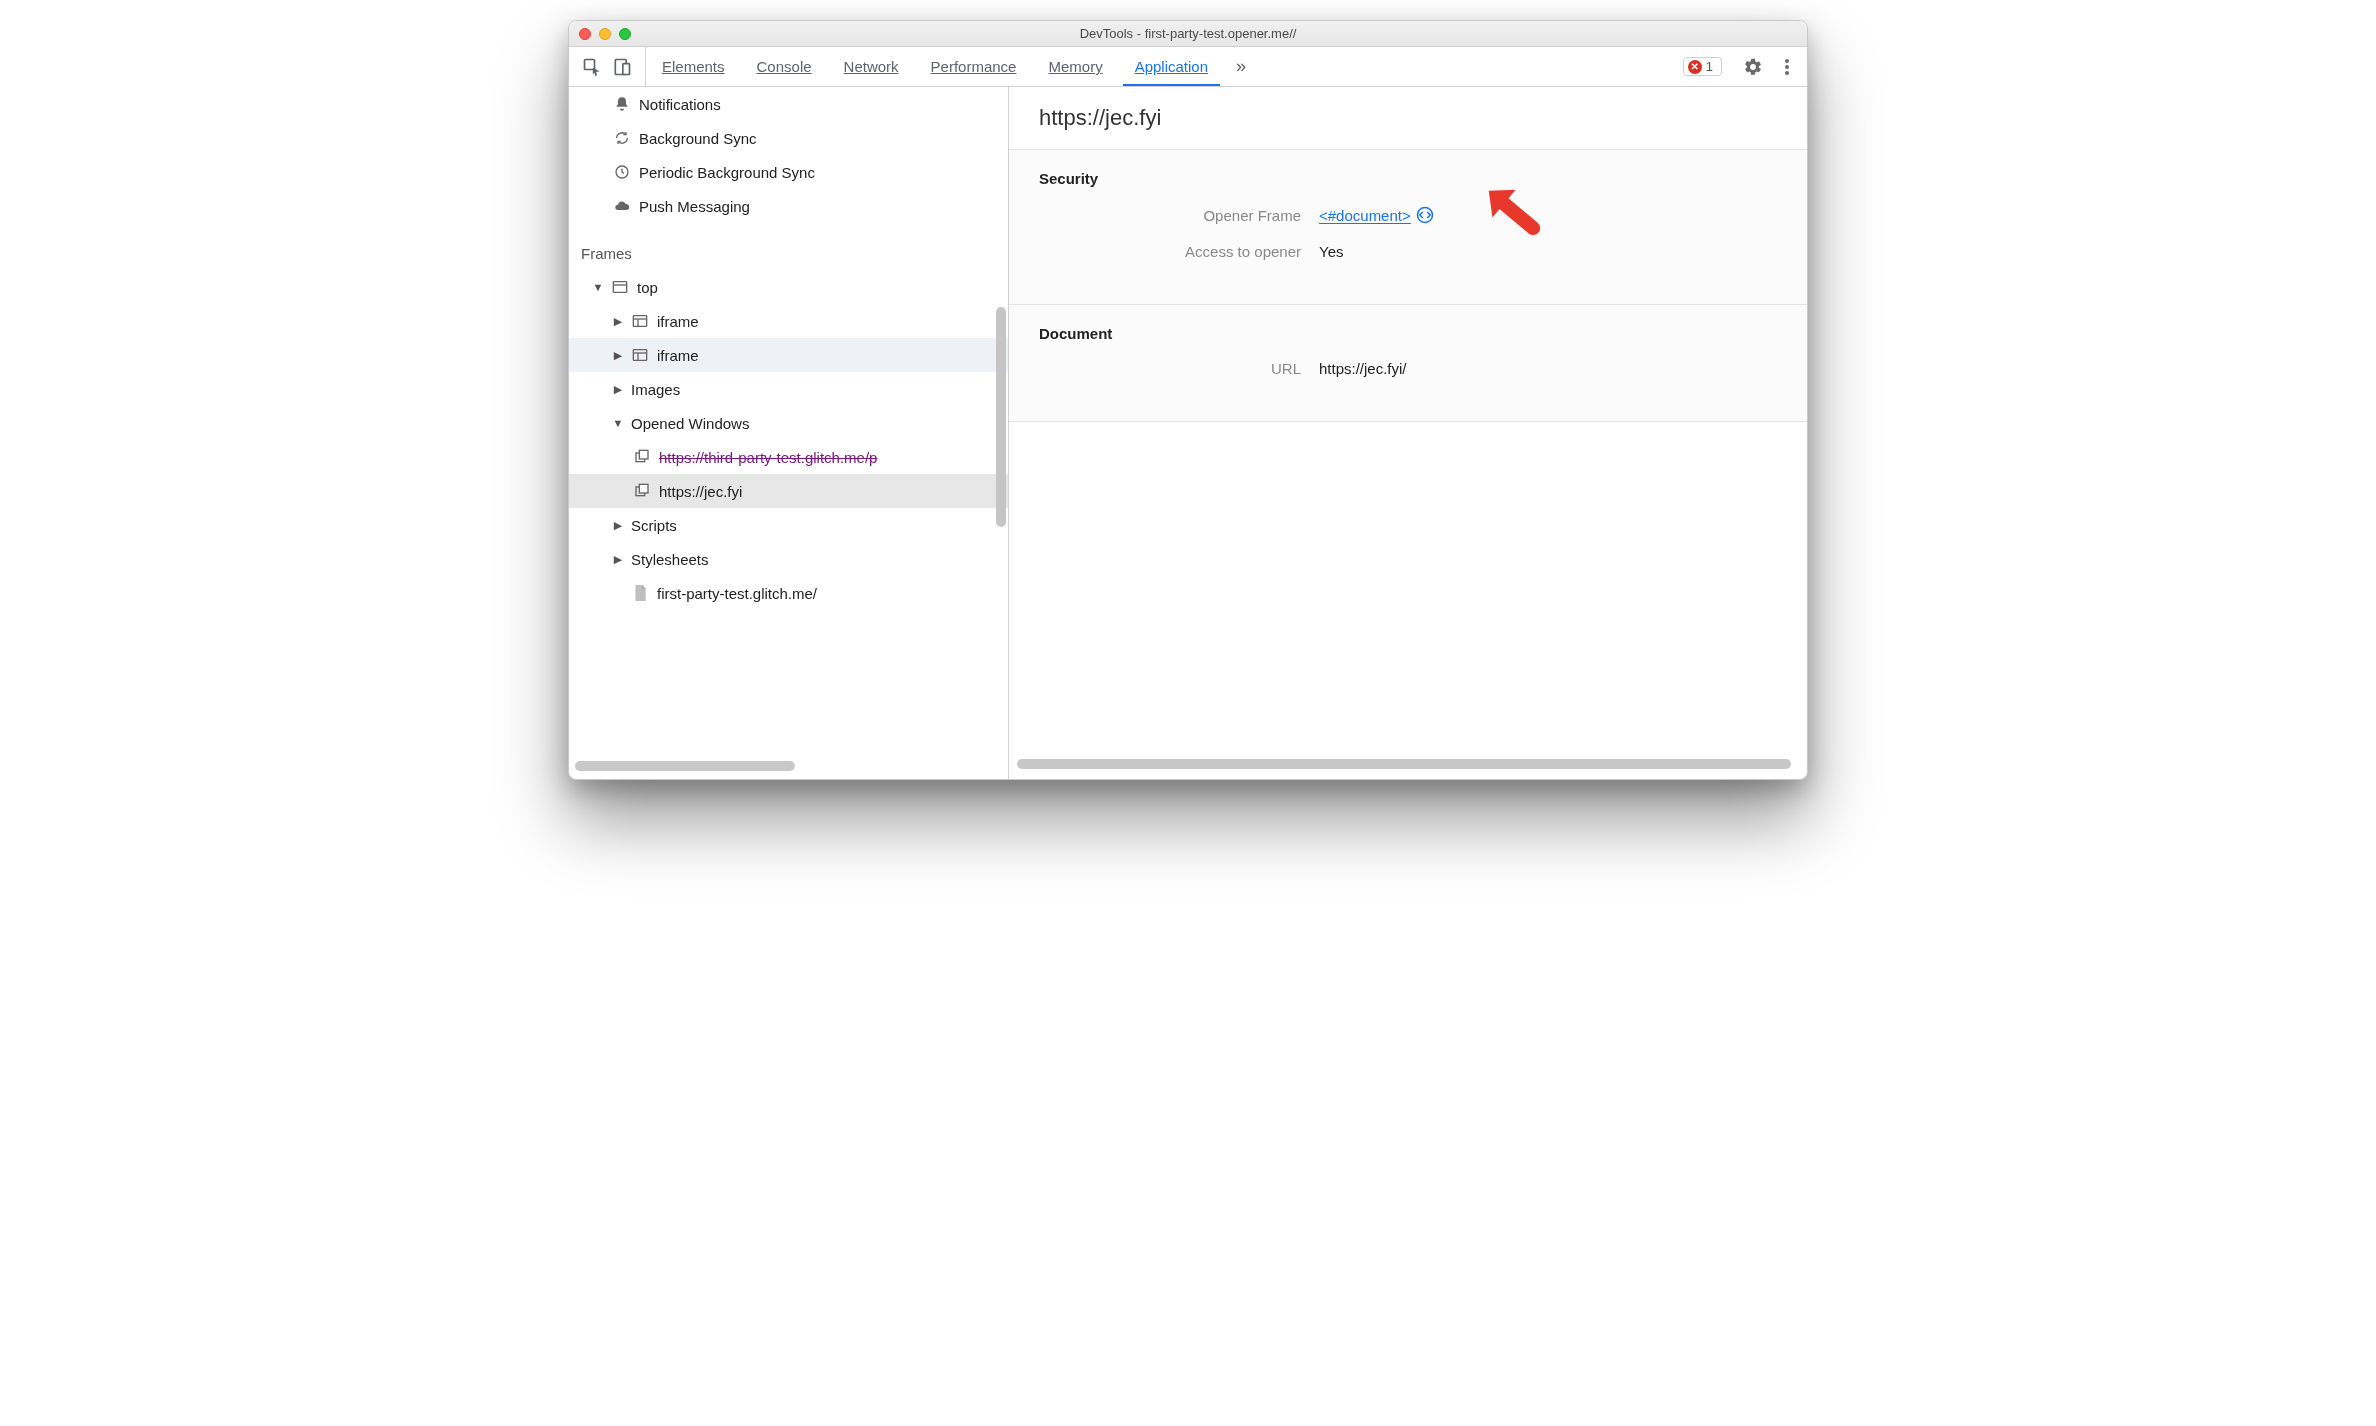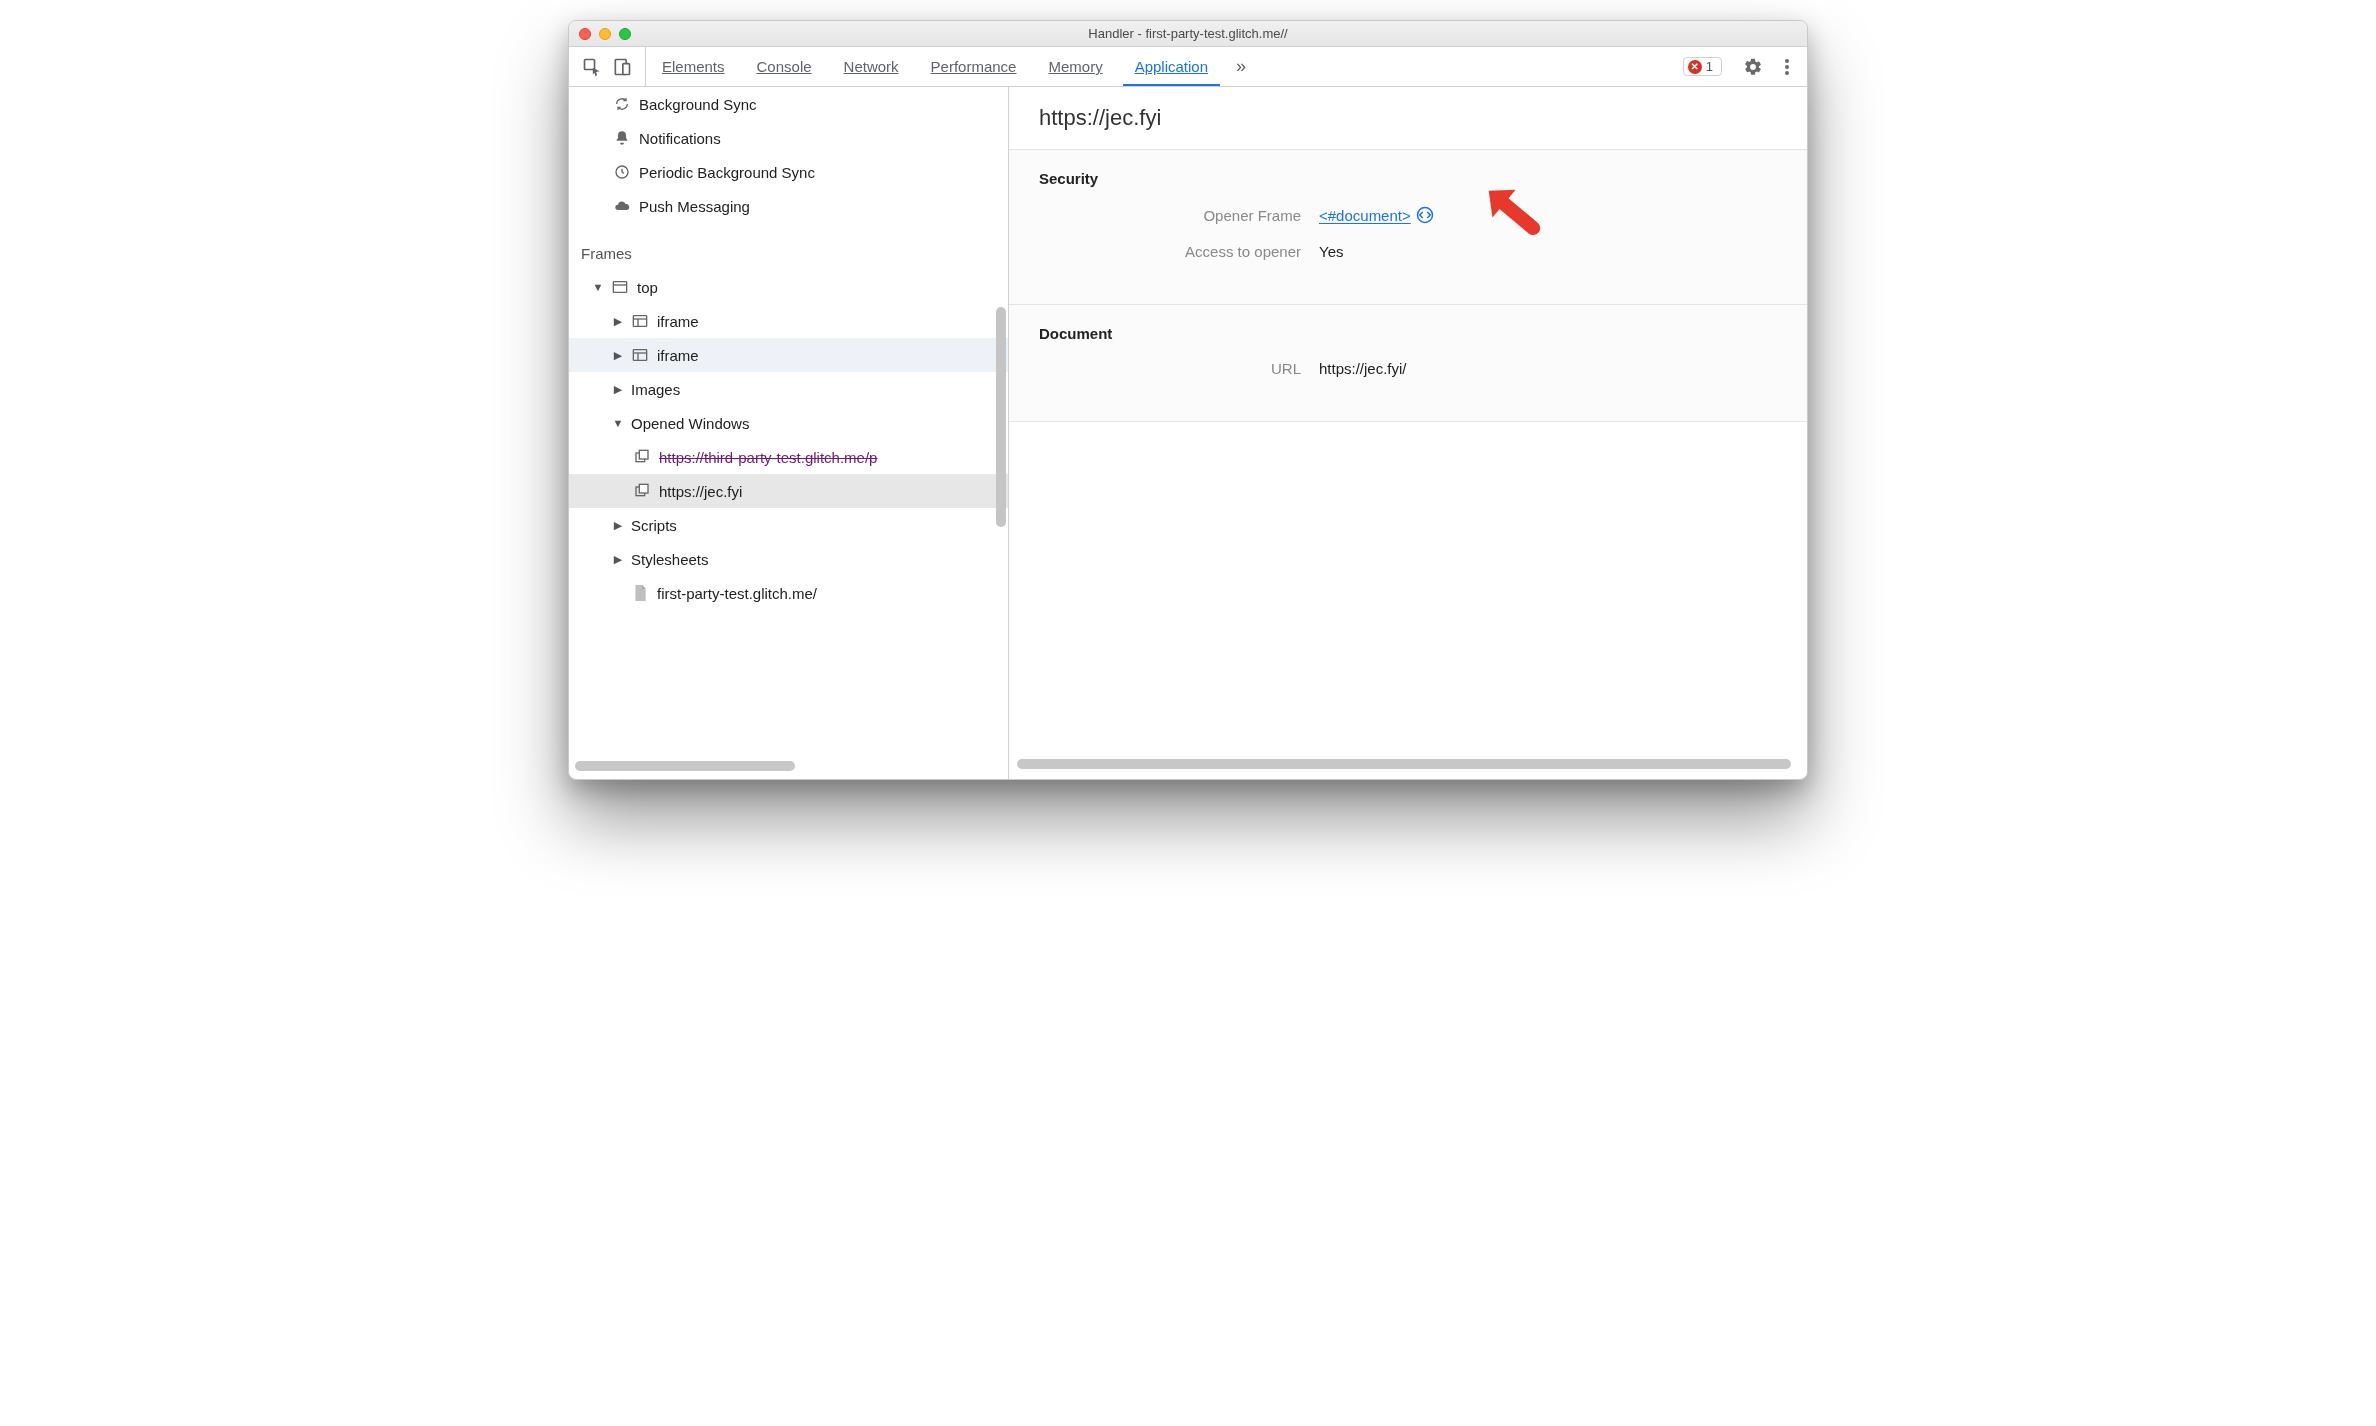--- a/index.html
+++ b/index.html
@@ -297,21 +297,21 @@
 
 <div class="stage">
   <div class="window">
 
     <div class="titlebar">
       <div class="traffic-lights">
         <div class="dot red"></div>
         <div class="dot yellow"></div>
         <div class="dot green"></div>
       </div>
-      <div class="title-text">Handler - first-party-test.glitch.me//</div>
+      <div class="title-text">DevTools - first-party-test.opener.me//</div>
     </div>
 
     <div class="toolbar">
       <div class="left-icons">
         <div class="tool-icon">
           <svg width="20" height="20" viewBox="0 0 24 24" fill="none" stroke="#5f6368" stroke-width="2">
             <rect x="3" y="3" width="12" height="12" rx="1"></rect>
             <path d="M13 13 L21 17 L17 18 L18 22 L16 23 L15 19 L13 21 Z" fill="#5f6368" stroke="none"></path>
           </svg>
         </div>
@@ -354,34 +354,34 @@
       </div>
     </div>
 
     <div class="body">
 
       <div class="sidebar">
         <div class="sidebar-inner">
 
           <div class="sb-row indent-1">
             <span class="ico">
+              <svg width="16" height="16" viewBox="0 0 24 24" fill="#666">
+                  <path d="M12 2a6 6 0 0 0-6 6v4l-2 3v1h16v-1l-2-3V8a6 6 0 0 0-6-6Zm0 20a3 3 0 0 0 3-3H9a3 3 0 0 0 3 3Z"></path>
+                </svg>
+            </span>
+            <span>Notifications</span>
+          </div>
+          <div class="sb-row indent-1">
+            <span class="ico">
               <svg width="16" height="16" viewBox="0 0 24 24" fill="none" stroke="#666" stroke-width="2">
                   <path d="M4 12a8 8 0 0 1 14-5M20 12a8 8 0 0 1-14 5"></path>
                   <path d="M18 3v4h-4M6 21v-4h4"></path>
                 </svg>
             </span>
             <span>Background Sync</span>
-          </div>
-          <div class="sb-row indent-1">
-            <span class="ico">
-              <svg width="16" height="16" viewBox="0 0 24 24" fill="#666">
-                  <path d="M12 2a6 6 0 0 0-6 6v4l-2 3v1h16v-1l-2-3V8a6 6 0 0 0-6-6Zm0 20a3 3 0 0 0 3-3H9a3 3 0 0 0 3 3Z"></path>
-                </svg>
-            </span>
-            <span>Notifications</span>
           </div>
           <div class="sb-row indent-1">
             <span class="ico">
               <svg width="16" height="16" viewBox="0 0 24 24" fill="none" stroke="#666" stroke-width="2">
                   <circle cx="12" cy="12" r="9"></circle>
                   <path d="M12 7v5l3 2"></path>
                 </svg>
             </span>
             <span>Periodic Background Sync</span>
           </div>

